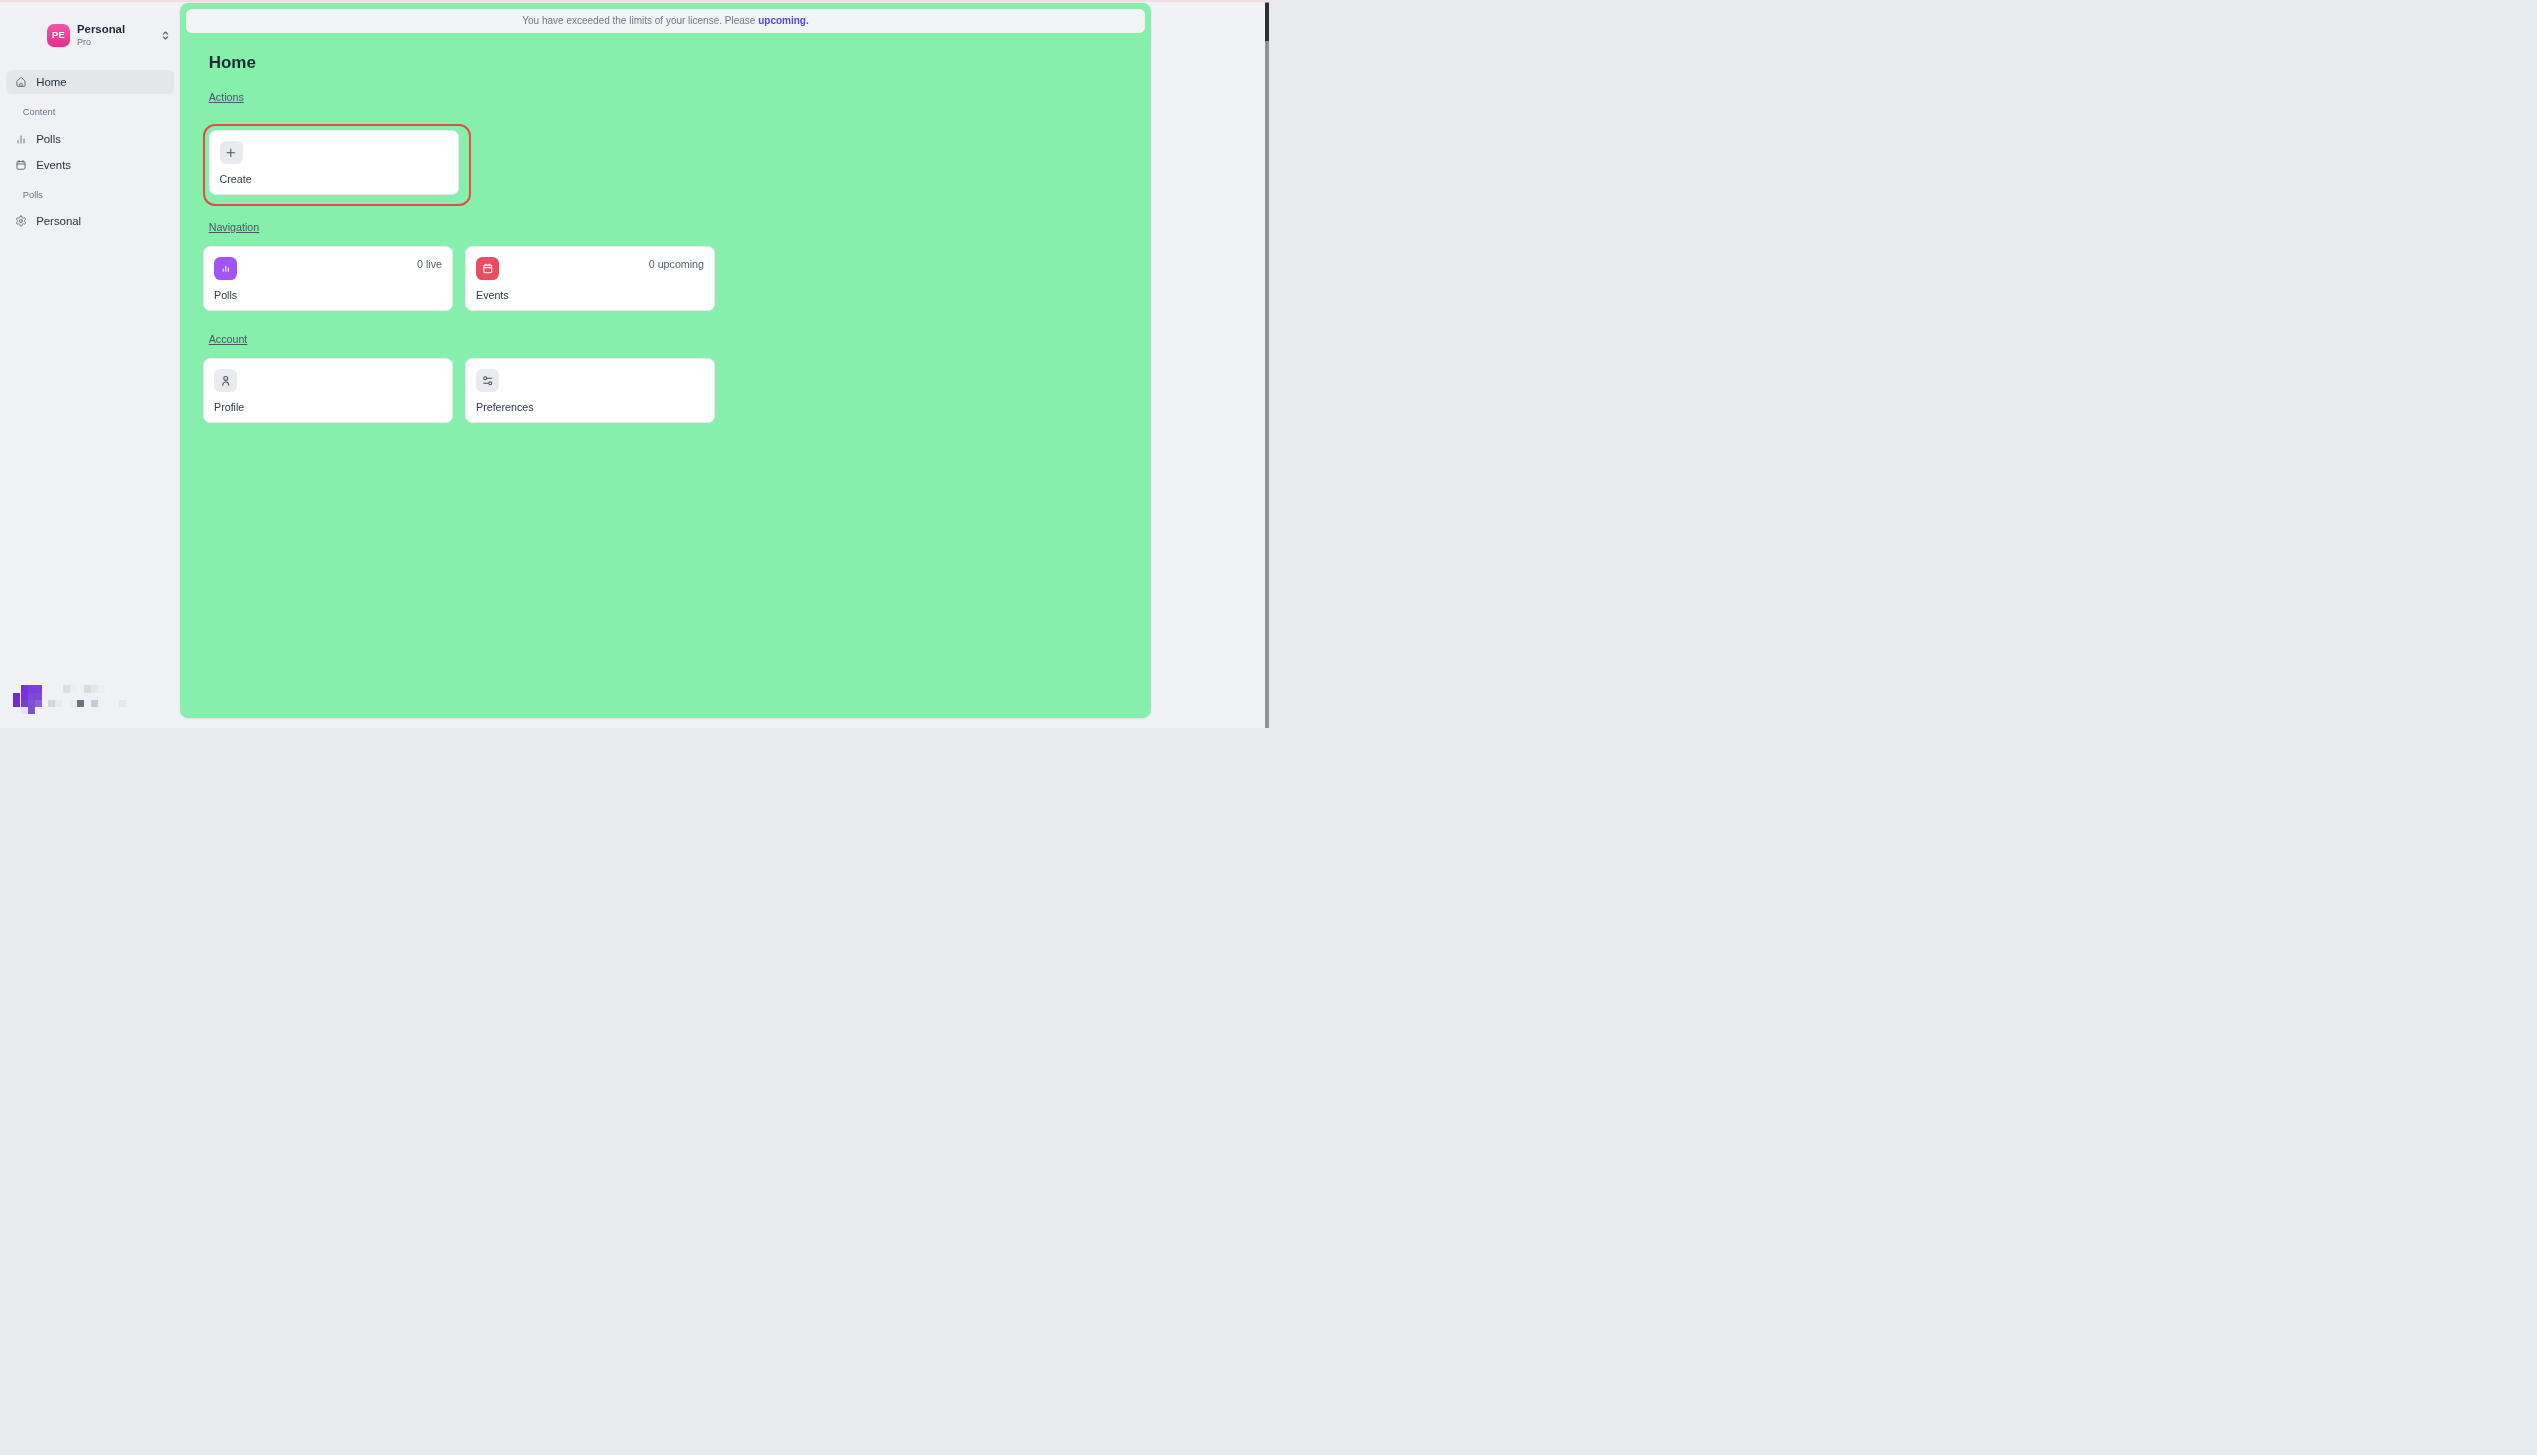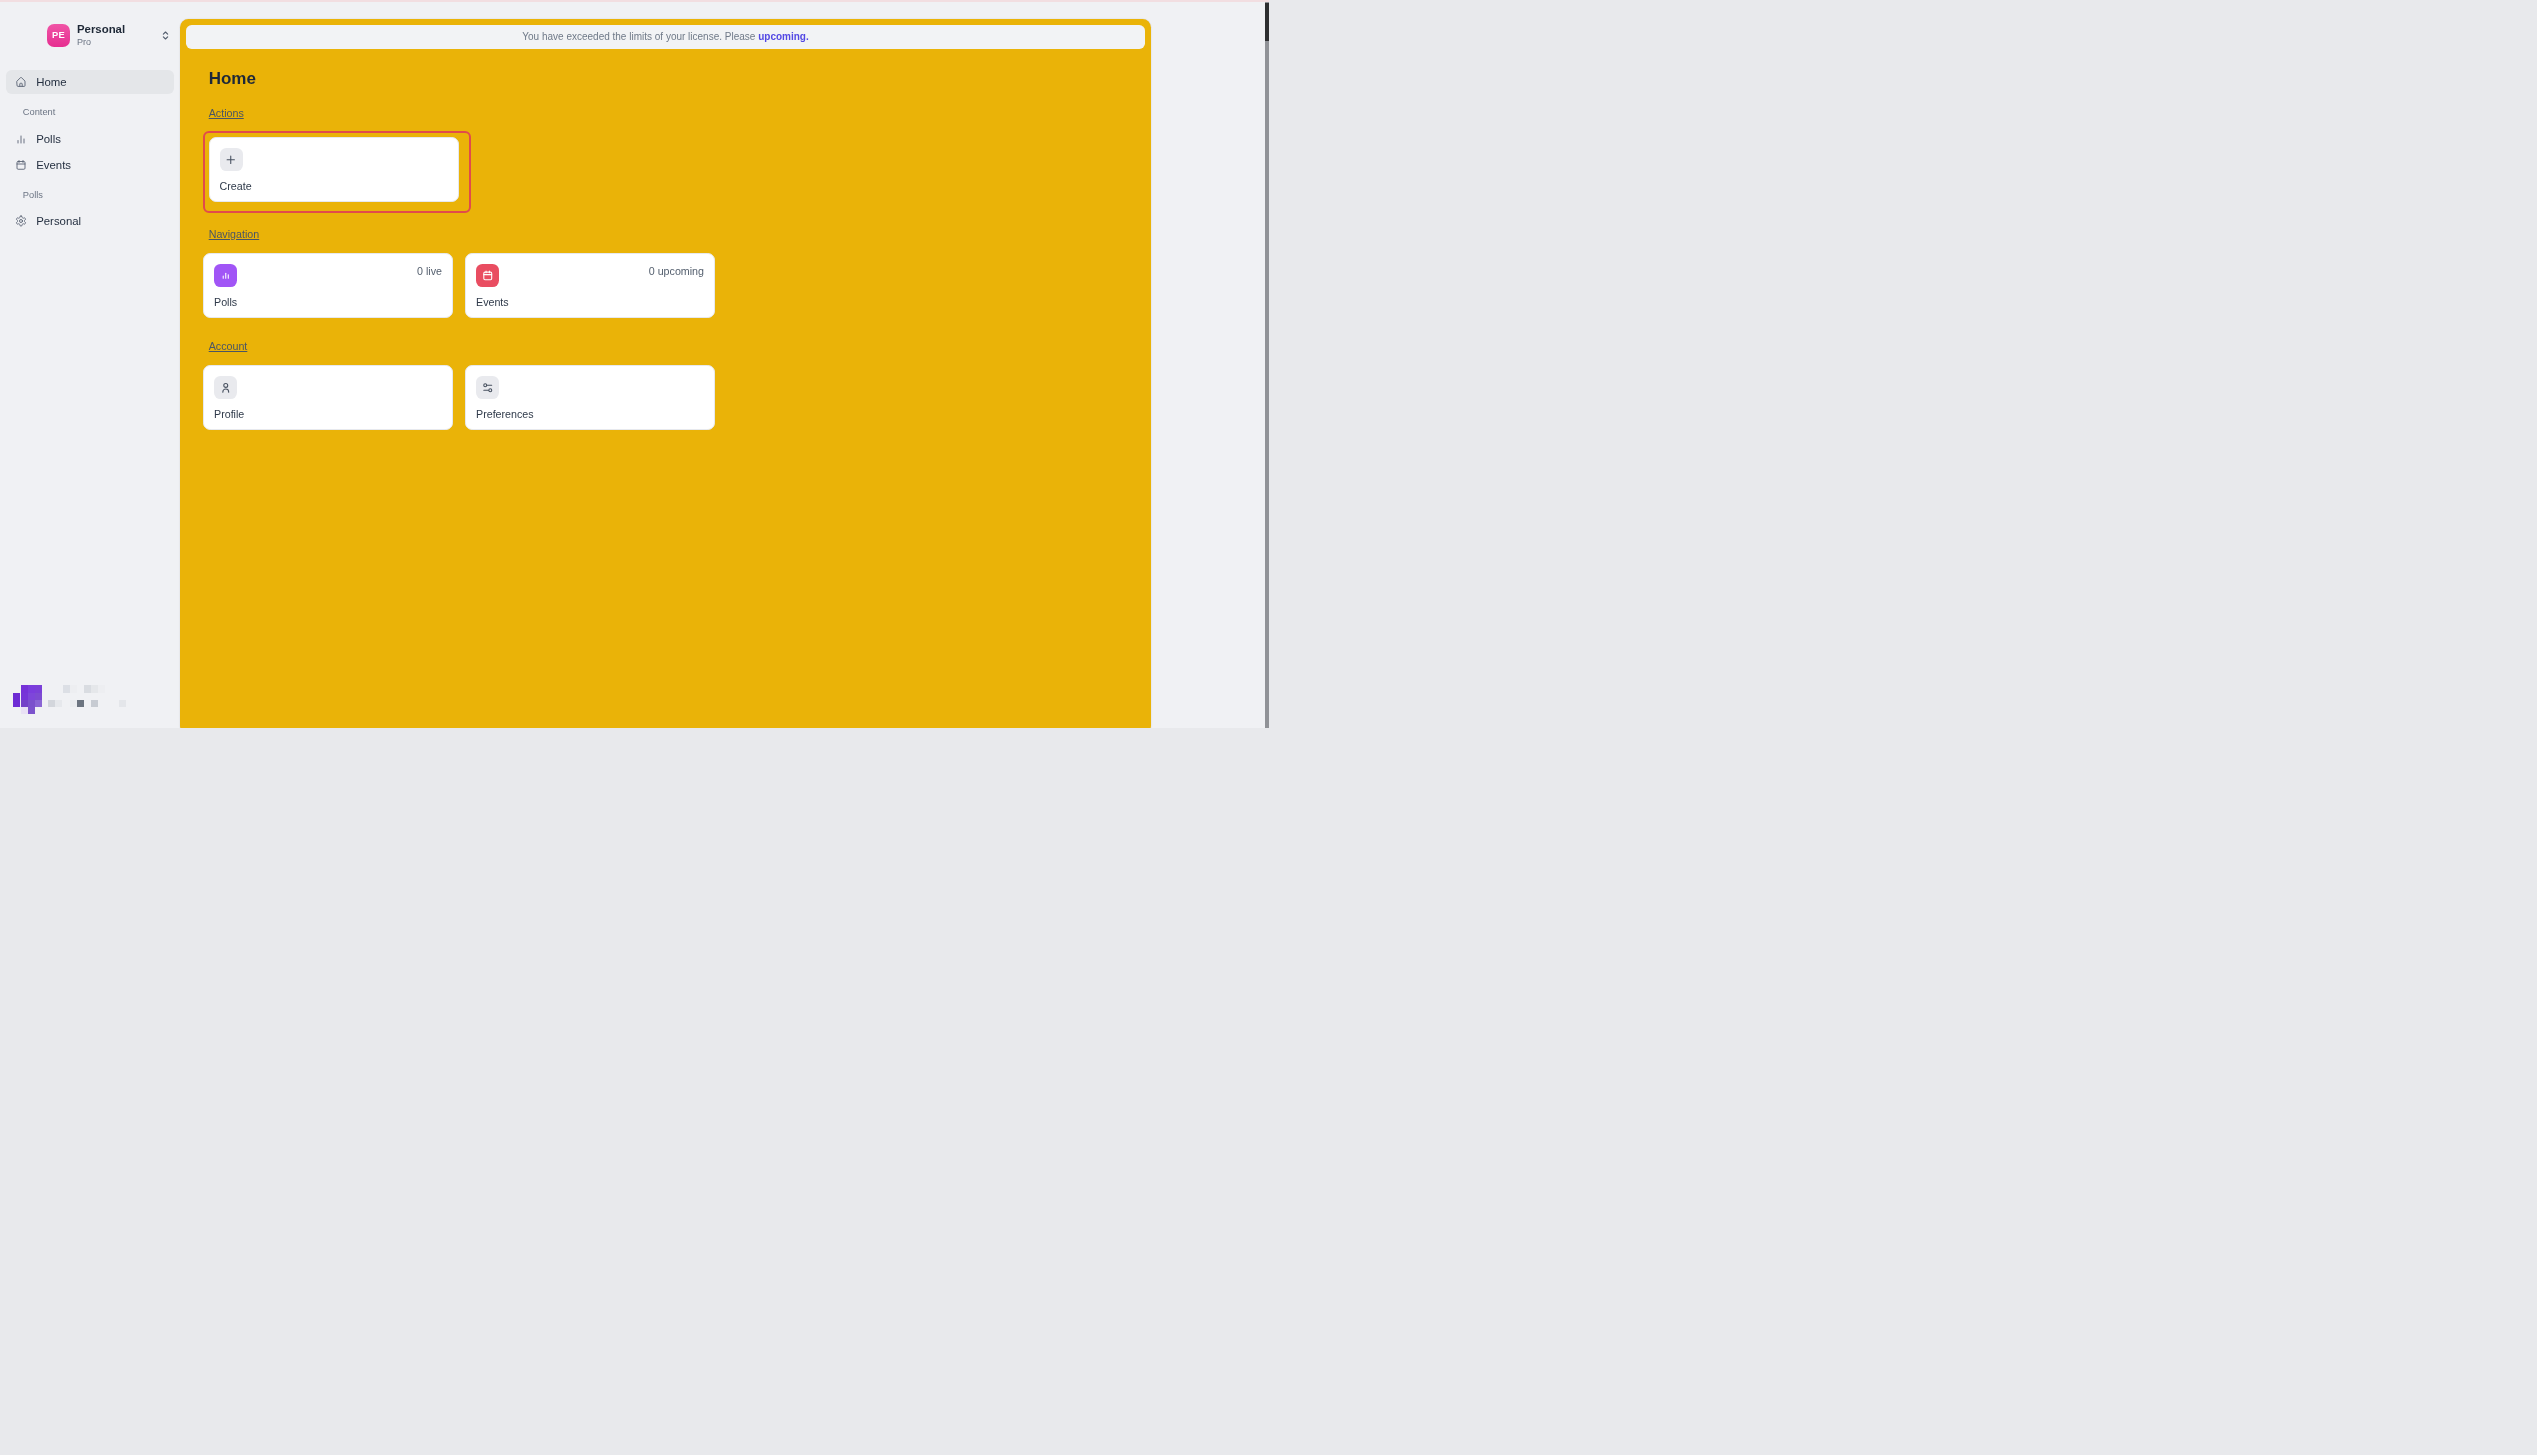--- a/index.html
+++ b/index.html
@@ -35,36 +35,36 @@
   .side-label{font-size:9.3px;color:#6c7584;margin:13px 0 0 16.4px;}
   .grp-first{margin-top:10px;}
   .grp-next{margin-top:2.8px;}
   .grp-settings{margin-top:10px;}
 
   
   .logo-mosaic{position:absolute;left:12px;top:677px;width:125px;height:39px;}
   .mcell{position:absolute;width:7.1px;height:7.1px;}
 
   
-  .main{position:absolute;left:180px;top:19px;width:971px;height:715px;background:#eab308;
+  .main{position:absolute;left:180px;top:3px;width:971px;height:715px;background:#86efac;
     border-radius:8.5px;box-shadow:0 0.7px 2.1px rgba(16,24,40,.07),0 0 0 0.7px rgba(16,24,40,.025);}
   .banner{margin:5.7px;height:24px;border-radius:5.7px;background:#f2f3f5;
     display:flex;align-items:center;justify-content:center;font-size:10px;color:#6f7988;}
   .banner-link{color:#5348e4;font-weight:700;margin-left:2.8px;cursor:pointer;}
   .banner-suffix{color:#5348e4;font-weight:700;}
 
   .content{padding:0 23px 0 23px;}
   .page-title{margin:21.3px 0 0 5.7px;font-size:17px;font-weight:700;color:#1e2939;line-height:1;}
   .sec-label{font-size:10.7px;color:#4a5565;margin-left:5.7px;line-height:1;text-decoration:underline;}
   .lbl-actions{margin-top:20.6px;}
   .lbl-nav{margin-top:15.7px;}
   .lbl-account{margin-top:23.5px;}
 
-  .annotation-box{margin-top:13px;width:260px;height:74px;border:2.1px solid #e14b4b;
-    border-radius:6px;padding:3.6px 0 0 3.6px;box-sizing:content-box;}
+  .annotation-box{margin-top:22px;width:260px;height:74px;border:2.1px solid #e14b4b;
+    border-radius:12px;padding:3.6px 0 0 3.6px;box-sizing:content-box;}
   .card{width:250px;height:65px;box-sizing:border-box;background:#fff;
     border:0.7px solid #e7e9ee;border-radius:7.1px;padding:10px 10px 9.3px 10px;
     display:flex;flex-direction:column;cursor:pointer;}
   .card-top{display:flex;justify-content:space-between;align-items:flex-start;}
   .tile{width:23px;height:23px;border-radius:6.4px;background:#e9eaee;
     display:flex;align-items:center;justify-content:center;}
   .tile svg{width:13.5px;height:13.5px;color:#47505f;}
   .tile.purple{background:#a155f6;}
   .tile.rose{background:#e94d61;}
   .tile.purple svg,.tile.rose svg{color:#ffffff;}

